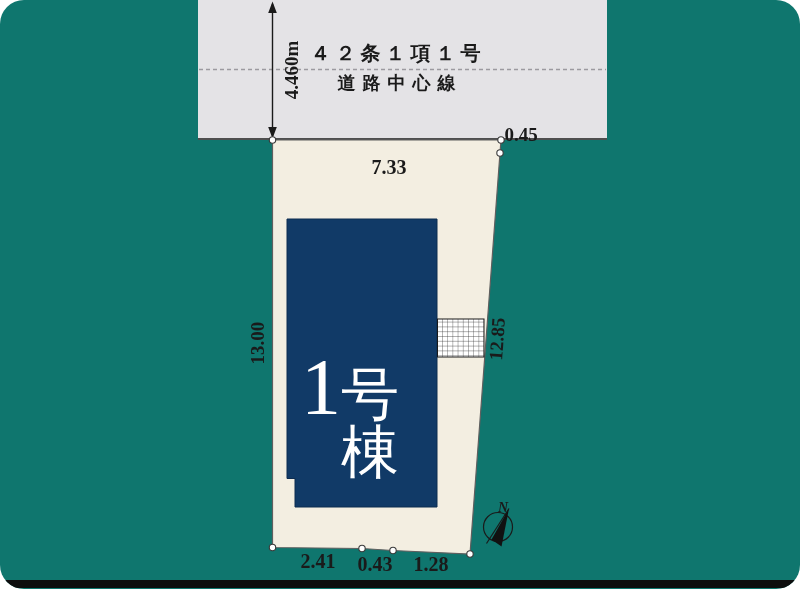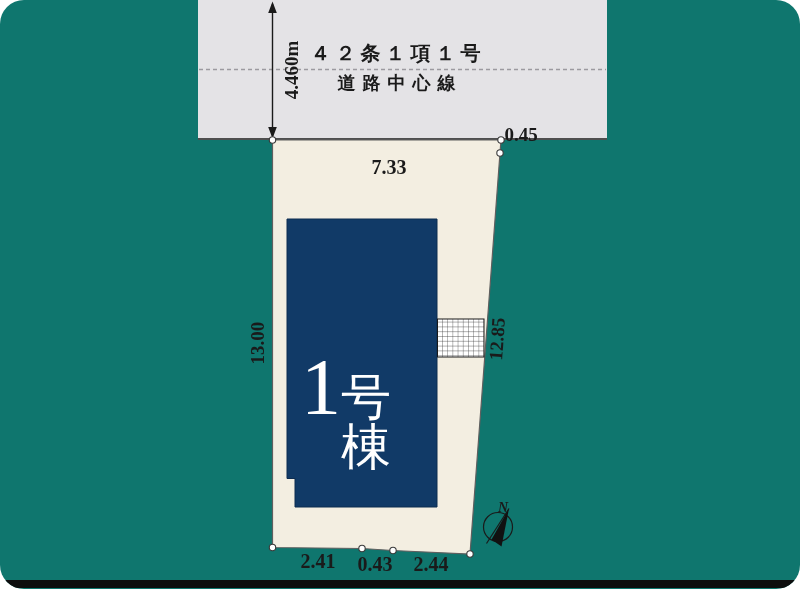--- a/index.html
+++ b/index.html
@@ -18,21 +18,21 @@
     font-size:20px;font-weight:bold;letter-spacing:5px;white-space:nowrap;}
   .road-text-2{position:absolute;left:400px;top:83px;transform:translate(-50%,-50%);
     font-size:18px;font-weight:bold;letter-spacing:7px;white-space:nowrap;}
   .rot90{transform:translate(-50%,-50%) rotate(-90deg);}
   .rot86{transform:translate(-50%,-50%) rotate(-86deg);}
   .building-label{
     position:absolute;left:289px;top:347px;width:150px;padding-left:12px;box-sizing:border-box;
     display:flex;justify-content:center;align-items:baseline;color:#ffffff;line-height:1;
   }
   .building-num{font-size:80px;}
-  .building-suffix{font-size:50px;letter-spacing:1px;}
+  .building-suffix{font-size:58px;letter-spacing:1px;}
   .north-label{position:absolute;left:503px;top:508px;transform:translate(-50%,-50%);
     font-size:14px;font-weight:bold;font-style:italic;white-space:nowrap;}
   .footer-bar{position:absolute;left:0;top:580px;width:800px;height:8px;background:#0d0d0d;}
 </style>
 </head>
 <body>
 
 <div class="canvas">
 
   <div class="road-area"></div>
@@ -79,21 +79,21 @@
   <div class="road-text-1">４２条１項１号</div>
   <div class="road-text-2">道路中心線</div>
 
   <div class="label rot90" style="left:291px;top:70px;font-size:19px;">4.460m</div>
   <div class="label" style="left:389px;top:127px;margin-top:40px;">7.33</div>
   <div class="label" style="left:521px;top:134px;font-size:19px;">0.45</div>
   <div class="label rot90" style="left:257px;top:343px;font-size:19px;">13.00</div>
   <div class="label rot86" style="left:497px;top:339px;font-size:19px;">12.85</div>
   <div class="label" style="left:318px;top:561px;">2.41</div>
   <div class="label" style="left:375px;top:564px;">0.43</div>
-  <div class="label" style="left:431px;top:564px;">2.44</div>
+  <div class="label" style="left:431px;top:564px;">1.28</div>
 
   <div class="building-label">
     <span class="building-num">1</span>
       <span class="building-suffix">号棟</span>
   </div>
 
   <div class="north-label">N</div>
 
   <div class="footer-bar"></div>
 

